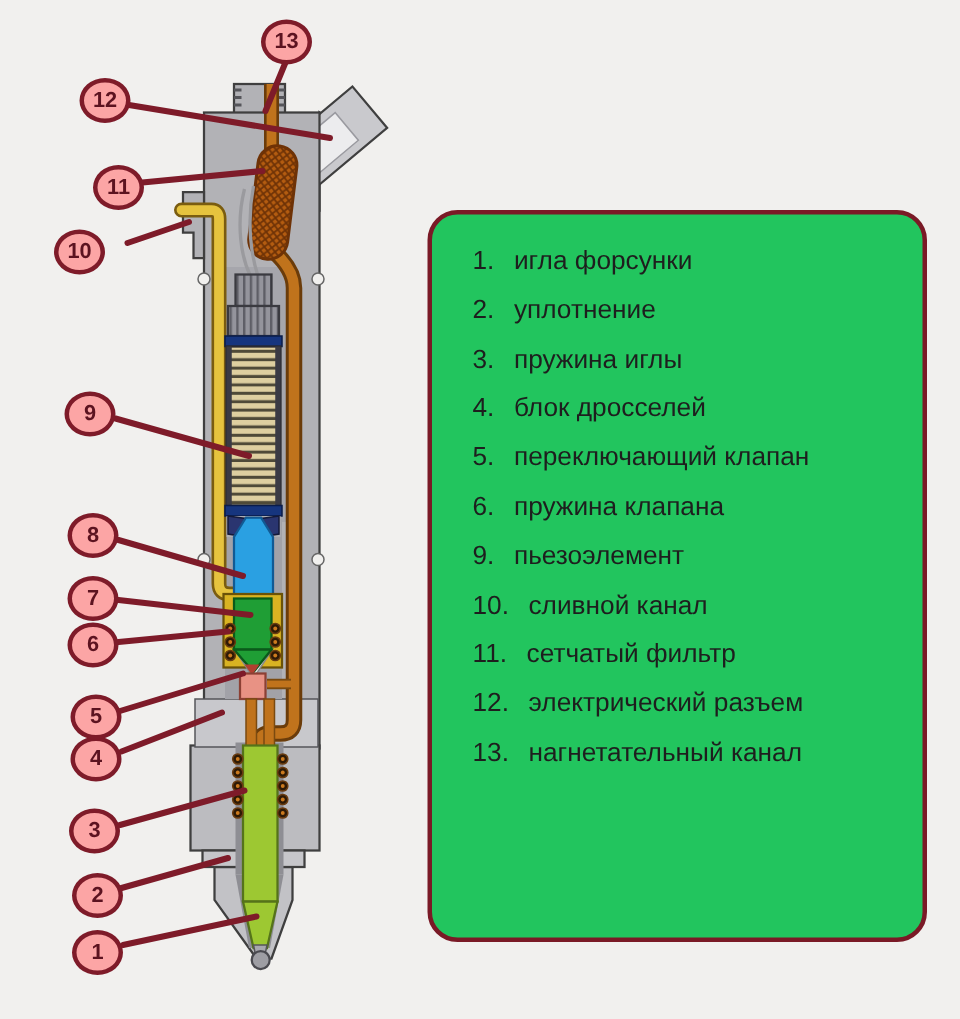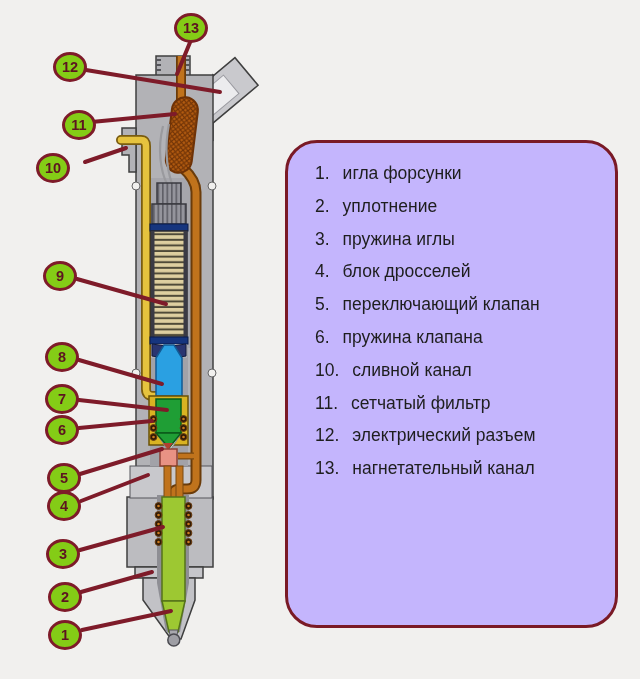--- a/index.html
+++ b/index.html
@@ -6,29 +6,29 @@
   .page{
     position:relative;width:640px;height:679px;
     background:#f1f0ee;overflow:hidden;
     font-family:"Liberation Sans",sans-serif;
   }
   .diagram-svg{position:absolute;left:0;top:0;z-index:1;}
   
   .callout{
     position:absolute;width:34px;height:30px;box-sizing:border-box;
     border:3.5px solid #7e1b29;border-radius:50%;
-    background:#84cc16;z-index:3;
+    background:#fca5a5;z-index:3;
     display:flex;align-items:center;justify-content:center;
     font-size:14.5px;font-weight:bold;color:#5c1320;line-height:1;
   }
   
   .legend{
     position:absolute;left:285px;top:140px;width:333px;height:488px;
-    box-sizing:border-box;border:3px solid #7a1a26;border-radius:32px;
-    background:#c4b5fd;z-index:2;padding:14px 0 0 27px;
+    box-sizing:border-box;border:3px solid #7a1a26;border-radius:20px;
+    background:#22c55e;z-index:2;padding:14px 0 0 27px;
   }
   .legend-row{height:32.8px;line-height:32.8px;font-size:17.5px;color:#1e1e1e;white-space:nowrap;}
   .lnum{display:inline-block;margin-right:13px;}
 </style>
 </head>
 <body>
 
 <div class="page">
 
   <svg class="diagram-svg" width="640" height="679" viewBox="0 0 640 679">
@@ -209,19 +209,20 @@
   <div class="callout" style="left:53px;top:52px">12</div>
   <div class="callout" style="left:174px;top:13px">13</div>
 
   <div class="legend">
     <div class="legend-row"><span class="lnum">1.</span><span class="llabel">игла форсунки</span></div>
     <div class="legend-row"><span class="lnum">2.</span><span class="llabel">уплотнение</span></div>
     <div class="legend-row"><span class="lnum">3.</span><span class="llabel">пружина иглы</span></div>
     <div class="legend-row"><span class="lnum">4.</span><span class="llabel">блок дросселей</span></div>
     <div class="legend-row"><span class="lnum">5.</span><span class="llabel">переключающий клапан</span></div>
     <div class="legend-row"><span class="lnum">6.</span><span class="llabel">пружина клапана</span></div>
+    <div class="legend-row"><span class="lnum">9.</span><span class="llabel">пьезоэлемент</span></div>
     <div class="legend-row"><span class="lnum">10.</span><span class="llabel">сливной канал</span></div>
     <div class="legend-row"><span class="lnum">11.</span><span class="llabel">сетчатый фильтр</span></div>
     <div class="legend-row"><span class="lnum">12.</span><span class="llabel">электрический разъем</span></div>
     <div class="legend-row"><span class="lnum">13.</span><span class="llabel">нагнетательный канал</span></div>
   </div>
 
 </div>
 
 </body></html>

